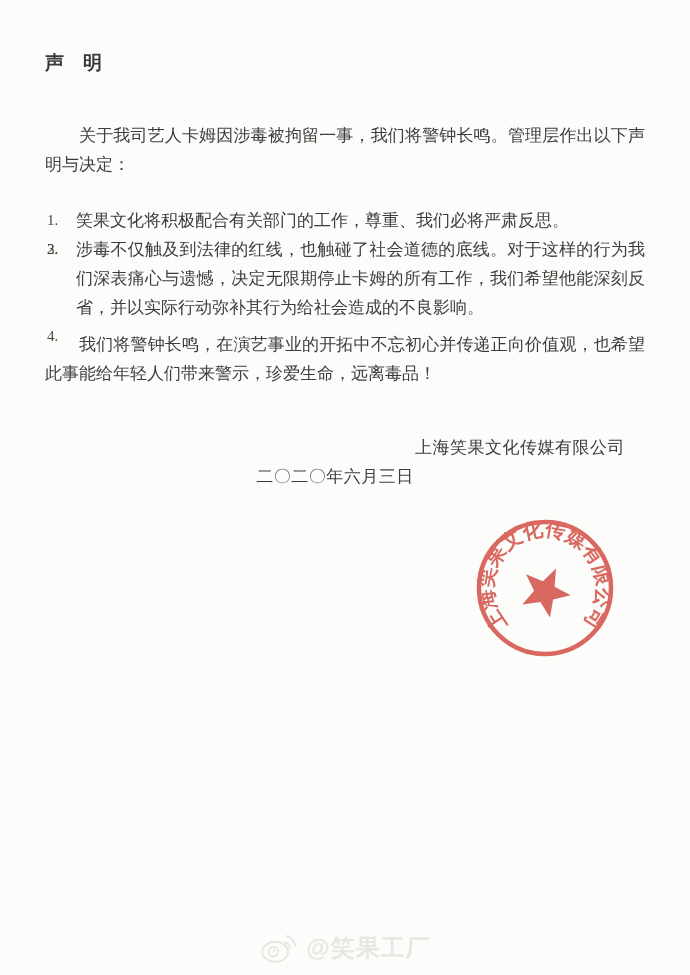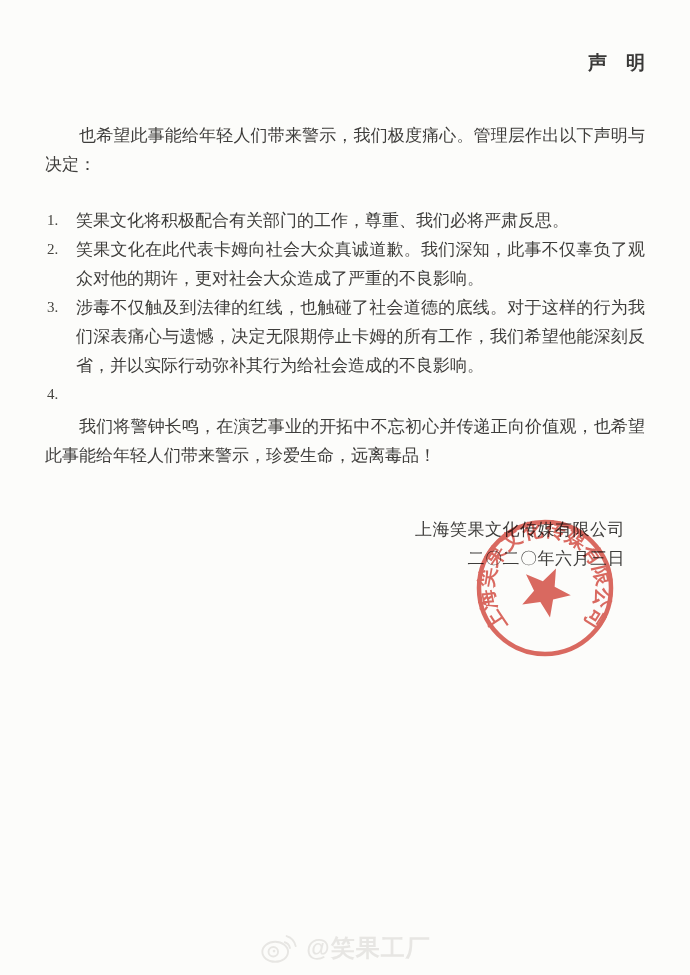--- a/index.html
+++ b/index.html
@@ -5,29 +5,29 @@
   * { margin:0; padding:0; box-sizing:border-box; }
   html,body { width:690px; background:#ffffff; }
   .page {
     position:relative; width:690px; height:975px;
     background:#fcfcfa;
     font-family:"Liberation Serif","DejaVu Serif",serif;
     color:#3e3d3b;
     overflow:hidden;
   }
   .content { position:absolute; left:45px; width:600px; top:0; font-size:17px; line-height:29px; }
-  .title { text-align:right; margin-top:48px; font-size:19px; font-weight:700; color:#393837; }
+  .title { text-align:left; margin-top:48px; font-size:19px; font-weight:700; color:#393837; }
   .intro { margin-top:44px; text-indent:2em; text-align:justify; }
   .items { list-style:none; margin-top:27px; }
   .item { position:relative; padding-left:31px; text-align:justify; }
   .num { position:absolute; left:2px; top:0; font-size:15px; color:#45443f; }
-  .closing { margin-top:32px; text-indent:2em; text-align:justify; }
+  .closing { margin-top:8px; text-indent:2em; text-align:justify; }
   .signature { margin-top:45px; text-align:right; padding-right:20px; }
   .sig-company { letter-spacing:0.5px; }
-  .sig-date { letter-spacing:0.5px; }
+  .sig-date { letter-spacing:0.5px;text-align:center; }
   .stamp {
     position:absolute; left:471px; top:514px; width:148px; height:148px;
     mix-blend-mode:multiply; opacity:0.82;
     pointer-events:none;
   }
   .watermark {
     position:absolute; left:0; right:0; top:930px;
     display:flex; align-items:center; justify-content:center; gap:7px;
     color:#e7e6e3; font-size:24px; font-weight:700;
     font-family:"Liberation Sans","DejaVu Sans",sans-serif;
@@ -37,30 +37,29 @@
 </style>
 </head>
 <body>
 
 <div class="page">
 
   <div class="content">
 
     <h1 class="title">声　明</h1>
 
-    <p class="intro">也希望此事能给年轻人们带来警示，我们极度痛心。管理层作出以下声明与决定：</p>
+    <p class="intro">关于我司艺人卡姆因涉毒被拘留一事，我们将警钟长鸣。管理层作出以下声明与决定：</p>
 
     <ol class="items">
       <li class="item">
         <span class="num">1.</span>
         <span class="itext">笑果文化将积极配合有关部门的工作，尊重、我们必将严肃反思。</span>
       </li>
       <li class="item">
         <span class="num">2.</span>
-        <span class="itext">笑果文化在此代表卡姆向社会大众真诚道歉。我们深知，此事不仅辜负了观众对他的期许，更对社会大众造成了严重的不良影响。</span>
       </li>
       <li class="item">
         <span class="num">3.</span>
         <span class="itext">涉毒不仅触及到法律的红线，也触碰了社会道德的底线。对于这样的行为我们深表痛心与遗憾，决定无限期停止卡姆的所有工作，我们希望他能深刻反省，并以实际行动弥补其行为给社会造成的不良影响。</span>
       </li>
       <li class="item">
         <span class="num">4.</span>
       </li>
     </ol>
 

